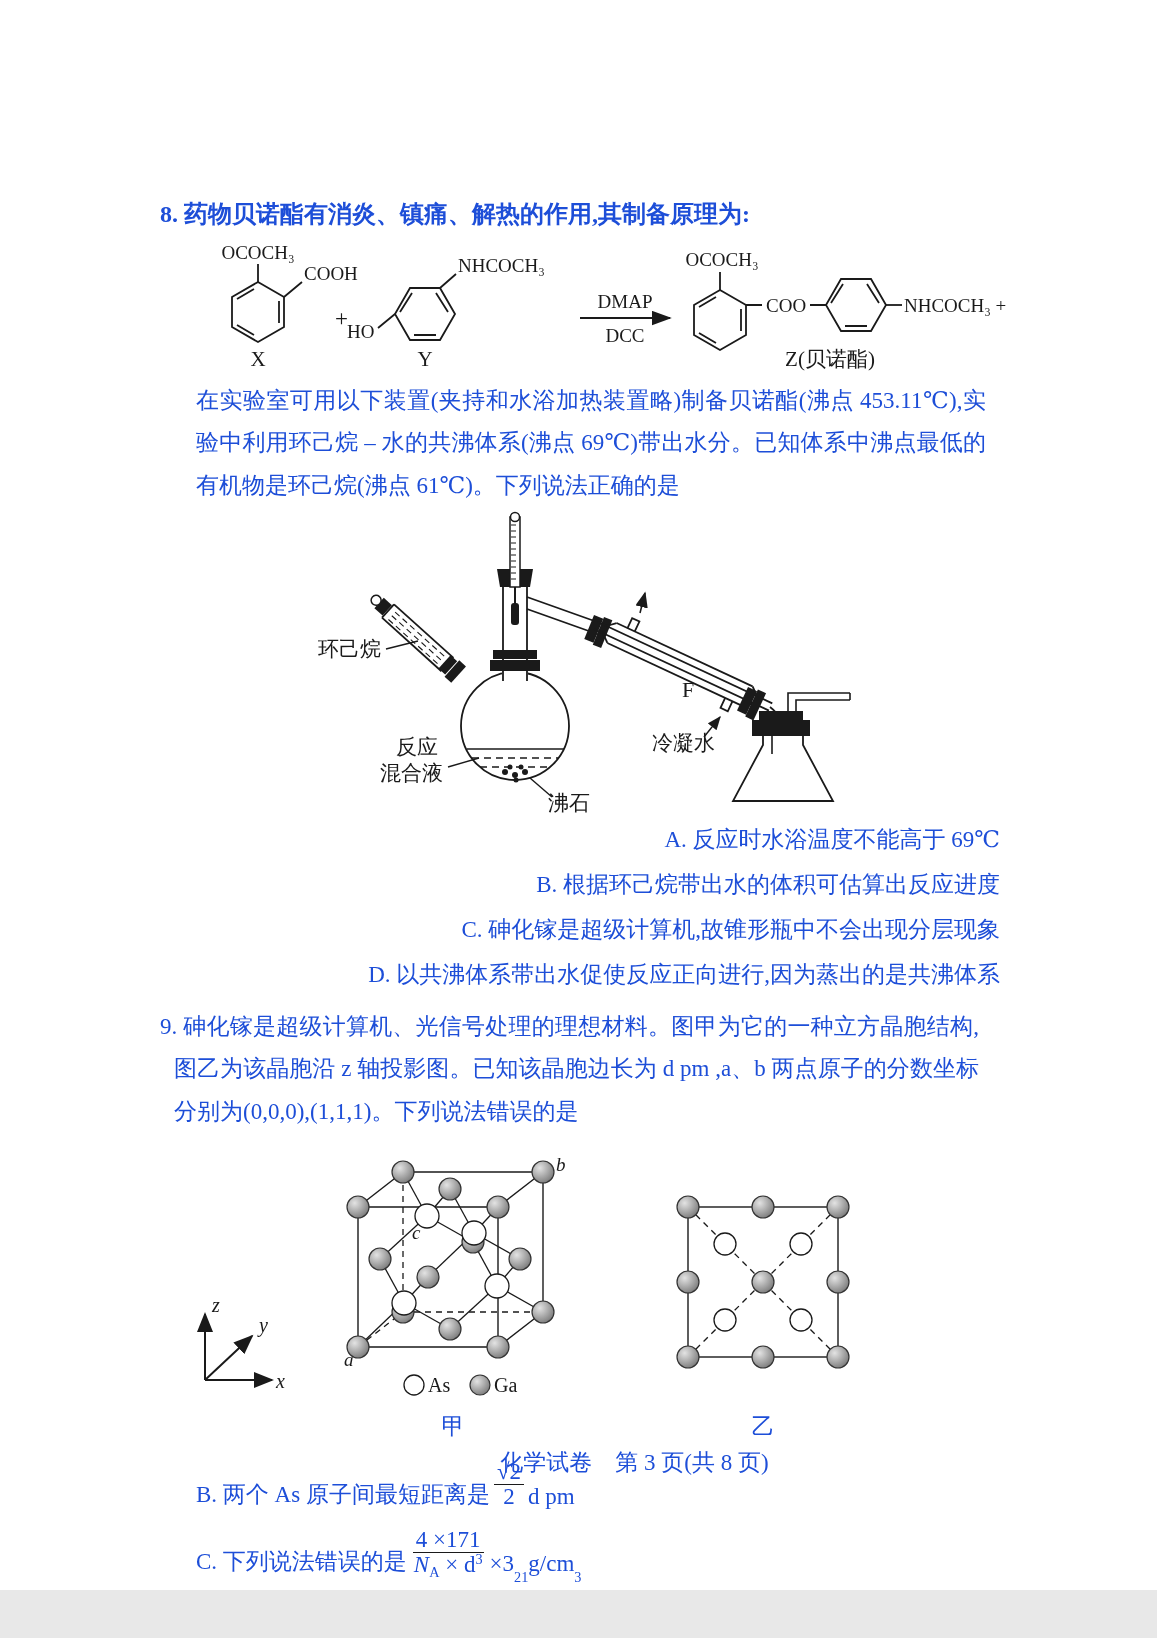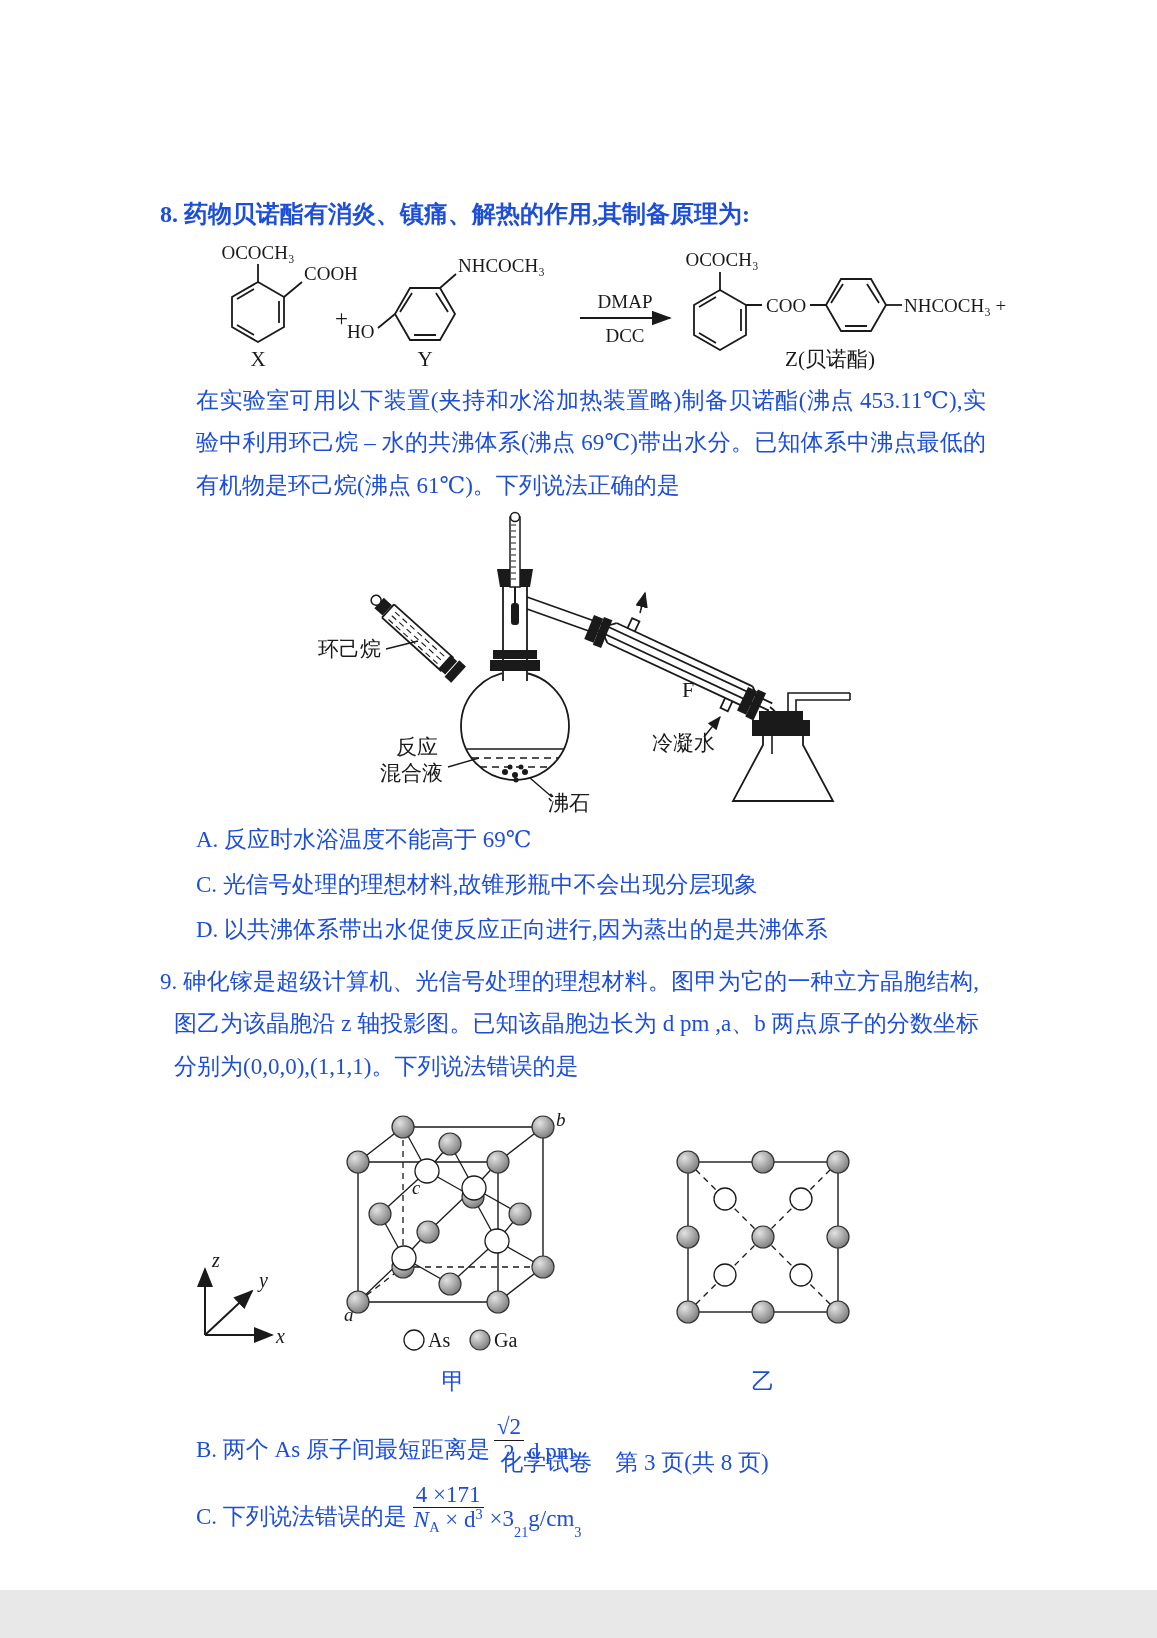--- a/index.html
+++ b/index.html
@@ -10,21 +10,21 @@
     font-family:"Liberation Serif","DejaVu Serif",serif;
     color:#1d4ed8;
     overflow:hidden;
   }
   .content{position:absolute;left:160px;top:198px;width:840px;}
   .q-stem{font-size:24px;font-weight:bold;line-height:1.4;}
   .q-stem .qnum{font-weight:bold;}
   .q9-stem{font-size:23px;line-height:1.85;margin-top:6px;}
   .q9-stem .qnum{margin-left:-14px;}
   .q-para{font-size:23px;line-height:1.85;margin:6px 0 0 36px;width:790px;text-align:justify;}
-  .option{font-size:23px;margin-left:36px;line-height:1.95;}
+  .option{font-size:23px;margin-left:36px;line-height:1.95;text-align:right;}
   .option-math{font-size:23px;margin-left:36px;margin-top:18px;margin-bottom:18px;display:flex;align-items:flex-end;}
   .figure-row{display:flex;align-items:flex-end;margin-left:20px;margin-top:4px;}
   .frac{display:inline-flex;flex-direction:column;align-items:center;vertical-align:middle;margin:0 4px;line-height:1.05;}
   .frac .num{border-bottom:1.6px solid #1a1a1a;padding:0 3px;}
   .frac .den{padding:0 3px;}
   sub{font-size:0.62em;vertical-align:-0.35em;line-height:0;}
   sup{font-size:0.62em;vertical-align:0.55em;line-height:0;}
   .serif-i{font-style:italic;}
   .caption{font-size:23px;text-align:center;margin-top:2px;}
   .footer{position:absolute;left:16px;top:1447px;width:1157px;text-align:center;font-size:23px;margin-left:40px;}
@@ -205,21 +205,22 @@
           <line x1="148" y1="256" x2="179" y2="247" stroke="#1a1a1a" stroke-width="1.4"></line>
           <text x="248" y="299">沸石</text>
           <line x1="230" y1="267" x2="252" y2="286" stroke="#1a1a1a" stroke-width="1.4"></line>
           <text x="382" y="186" font-size="22">F</text>
           <text x="352" y="239">冷凝水</text>
           <line x1="404" y1="226" x2="420" y2="206" stroke="#1a1a1a" stroke-width="1.4" marker-end="url(#ah2)"></line>
         </g>
       </svg>
 
       <div class="option">A. 反应时水浴温度不能高于 69℃</div>
-      <div class="option">C. 光信号处理的理想材料,故锥形瓶中不会出现分层现象</div>
+      <div class="option">B. 根据环己烷带出水的体积可估算出反应进度</div>
+      <div class="option">C. 砷化镓是超级计算机,故锥形瓶中不会出现分层现象</div>
       <div class="option">D. 以共沸体系带出水促使反应正向进行,因为蒸出的是共沸体系</div>
     </div>
 
     <div style="margin-top:8px;">
       <div class="q9-stem" style="margin-left:14px;width:805px;text-align:justify;">
         <span class="qnum">9.</span>
         <span>砷化镓是超级计算机、光信号处理的理想材料。图甲为它的一种立方晶胞结构,图乙为该晶胞沿 z 轴投影图。已知该晶胞边长为 d pm ,a、b 两点原子的分数坐标分别为(0,0,0),(1,1,1)。下列说法错误的是</span>
       </div>
 
       <div class="figure-row">

